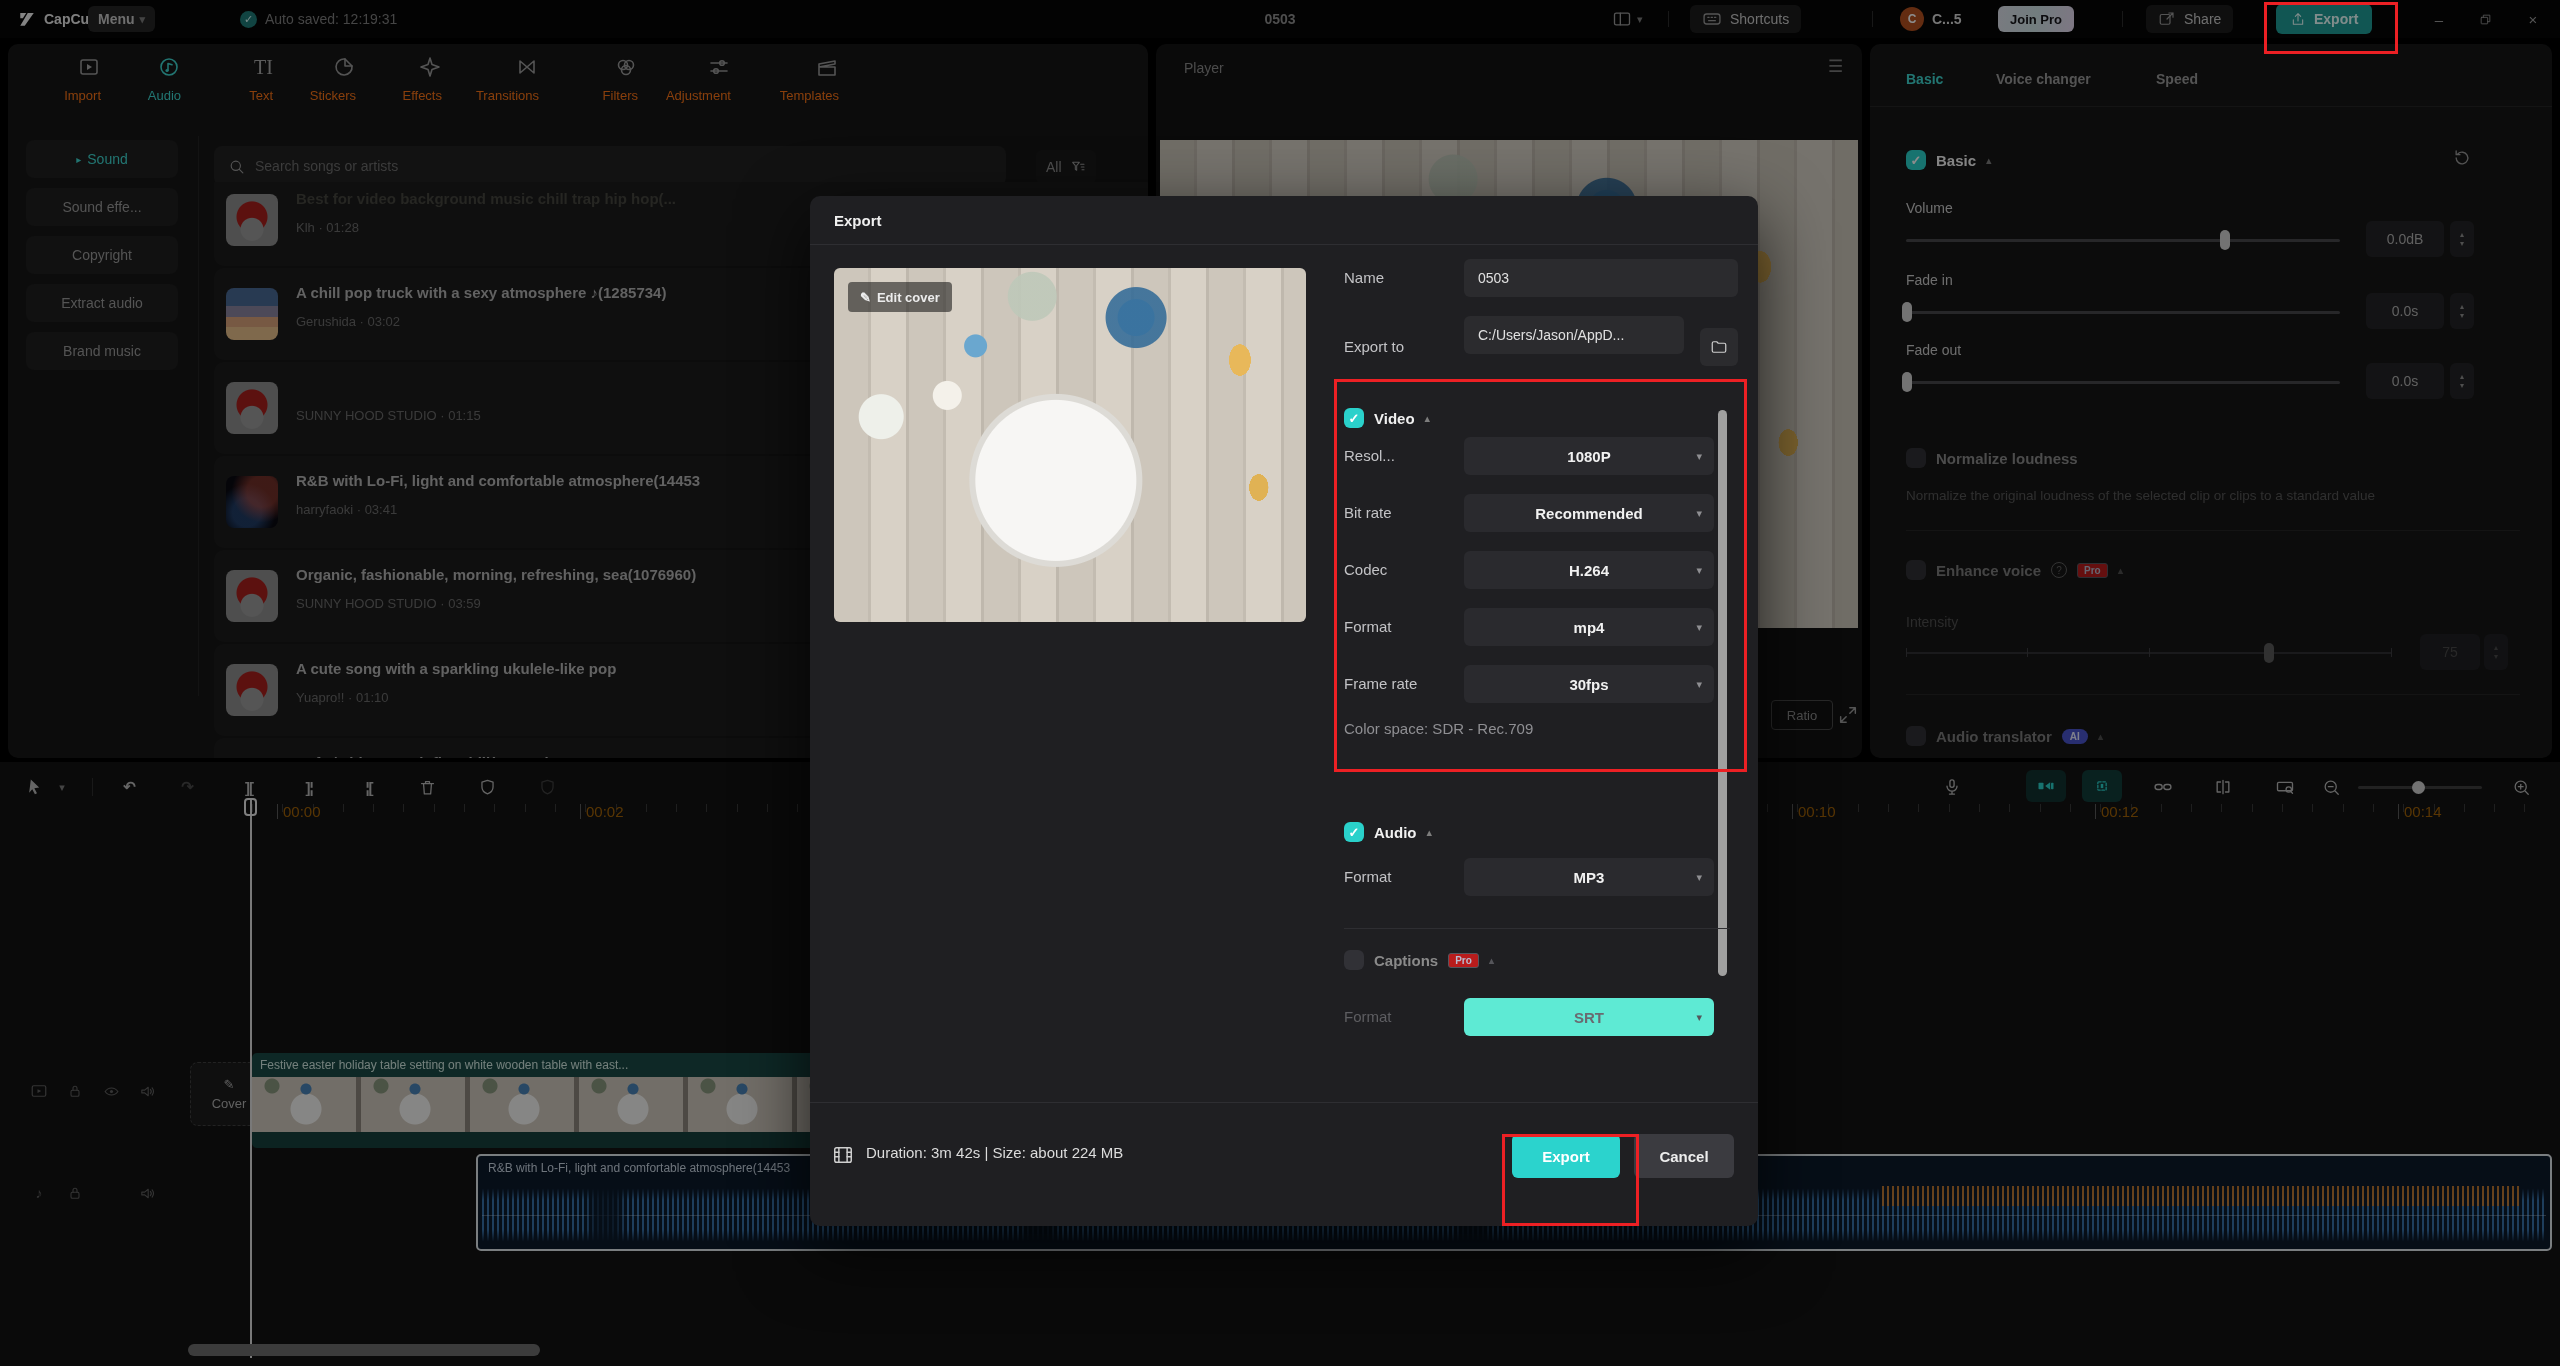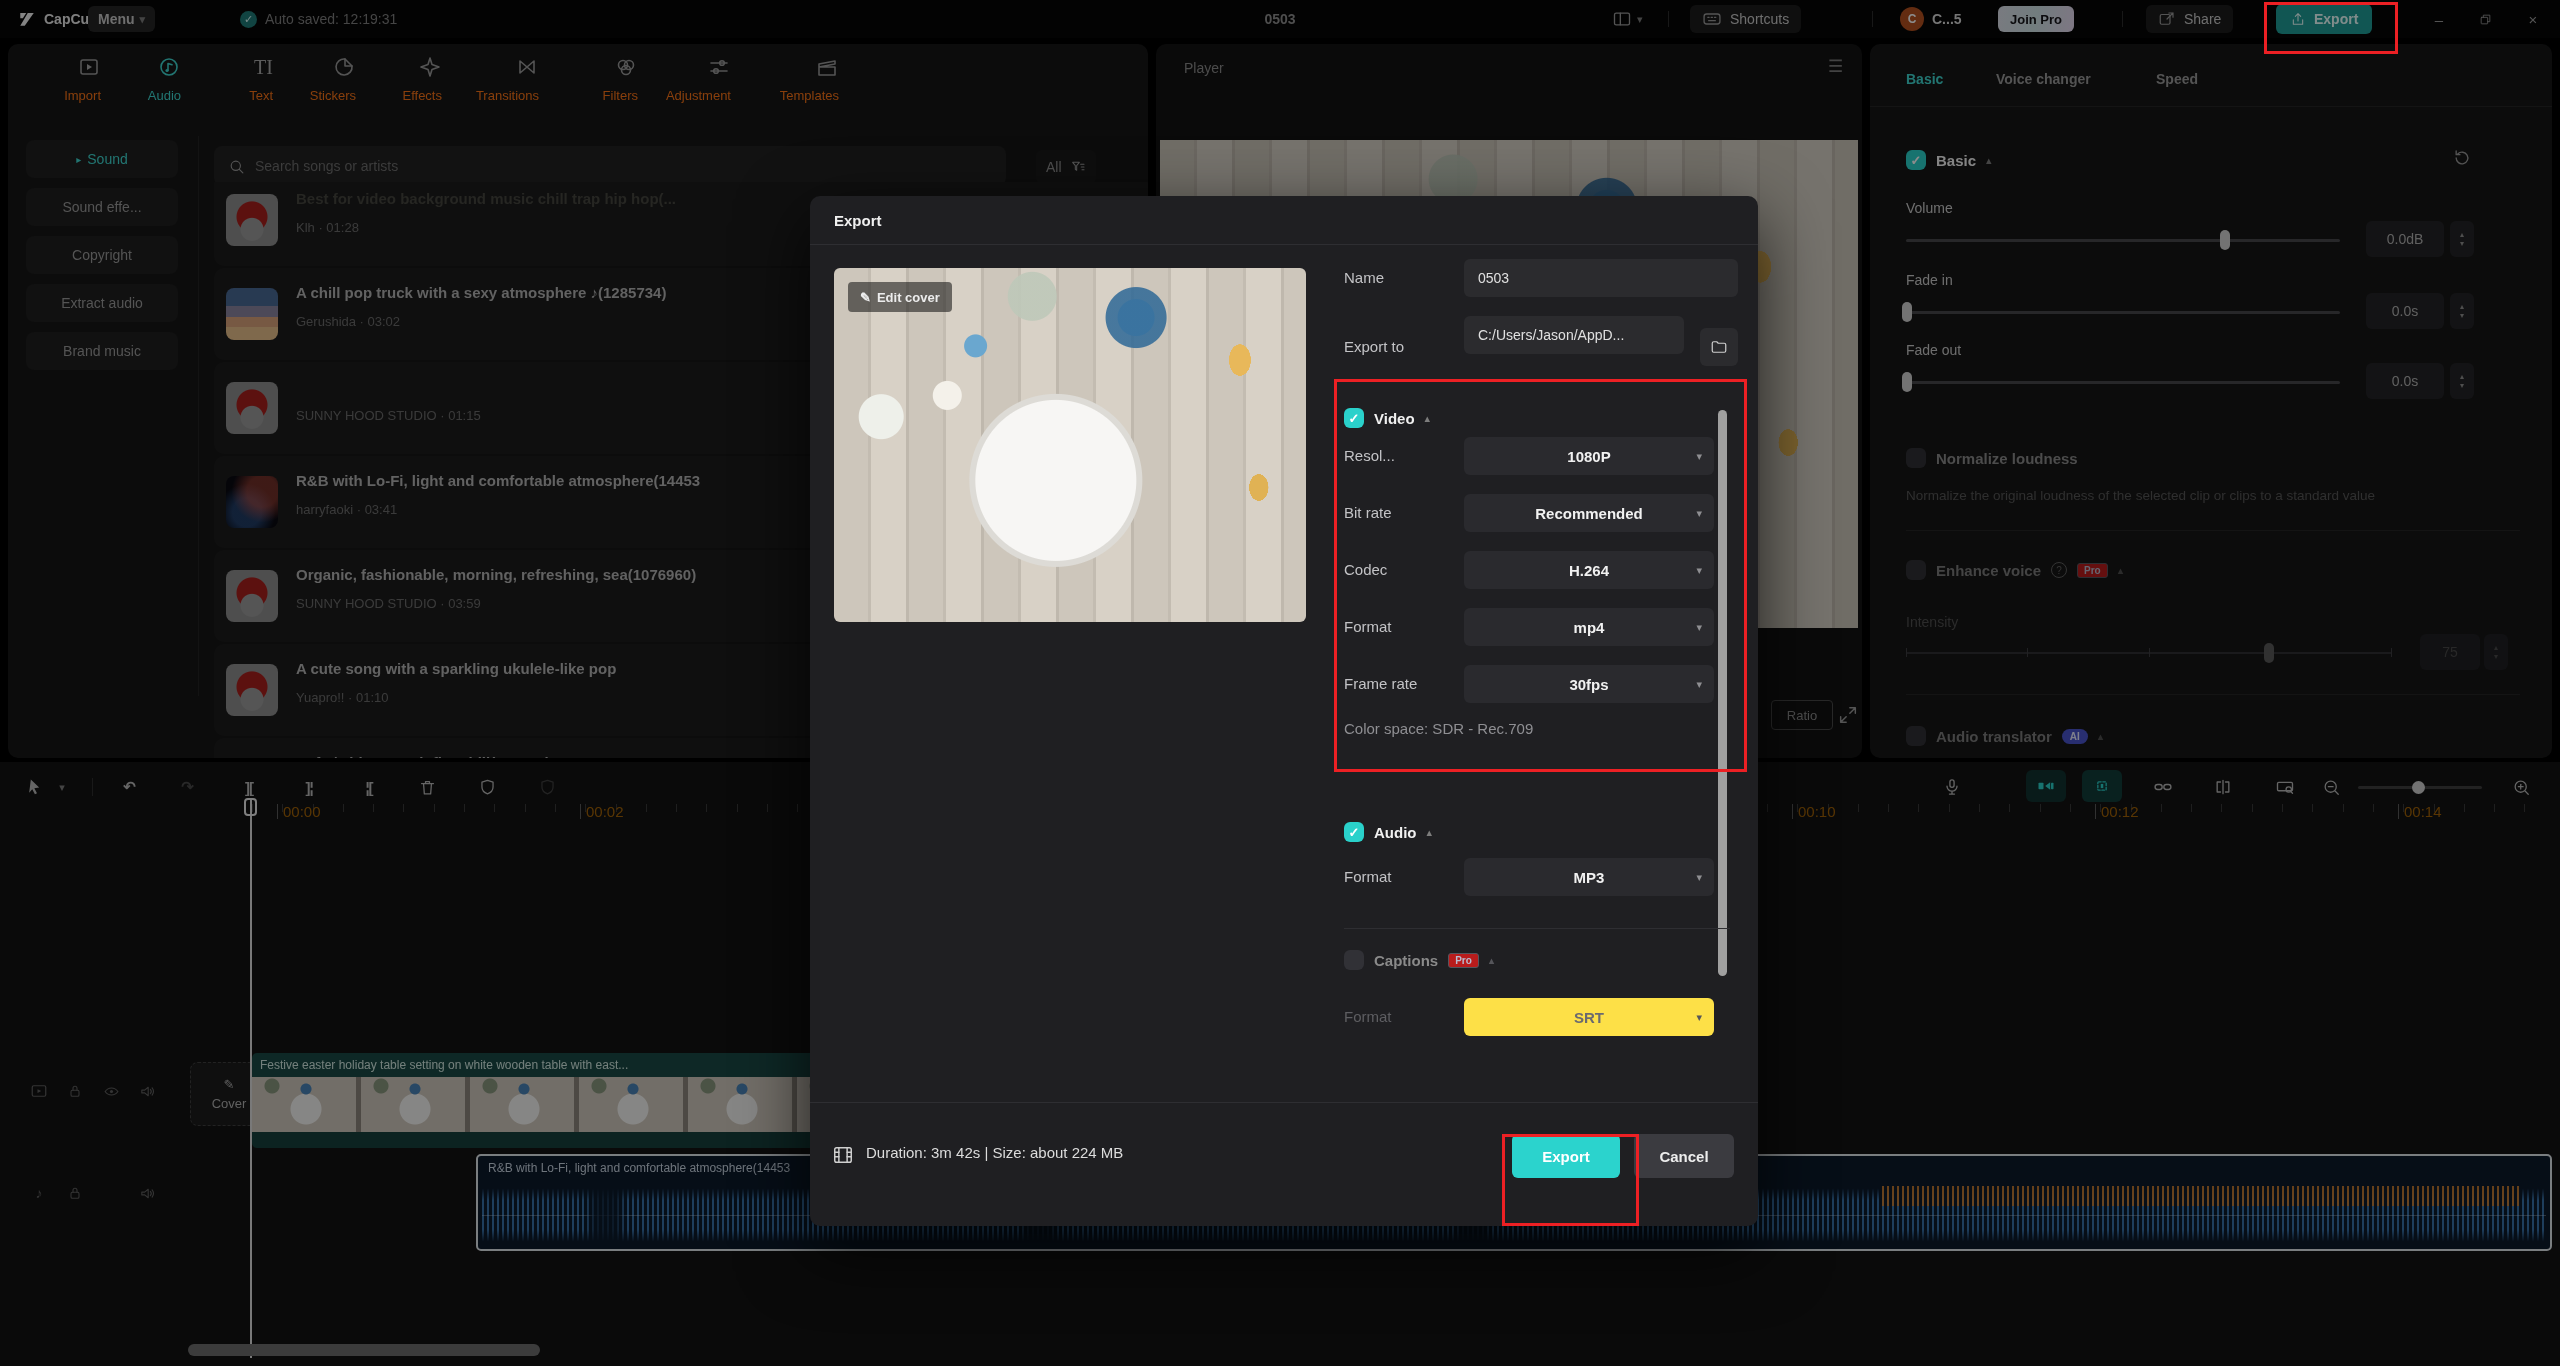--- a/index.html
+++ b/index.html
@@ -122,21 +122,21 @@
 #dialog{left:810px;top:196px;width:948px;height:1030px;background:#1f1f22;border-radius:10px;box-shadow:0 24px 70px rgba(0,0,0,.75);z-index:50;}
 .dtitle{position:absolute;left:24px;top:16px;font-size:15px;font-weight:700;color:#f0f0f0;}
 .dcover{position:absolute;left:24px;top:72px;width:472px;height:354px;border-radius:6px;overflow:hidden;}
 .editchip{position:absolute;left:14px;top:14px;height:30px;background:rgba(22,22,22,.58);border-radius:4px;display:flex;align-items:center;gap:6px;padding:0 12px;color:#ececec;font-size:13px;font-weight:600;}
 .dlabel{position:absolute;left:534px;font-size:15px;color:#c3c3c6;}
 .dlabel.dim{color:#5e5e62;}
 .dinput{position:absolute;left:654px;height:38px;background:#2b2b2e;border-radius:6px;color:#e0e0e0;font-size:14px;display:flex;align-items:center;padding:0 14px;}
 .dd{position:absolute;left:654px;width:250px;height:38px;background:#2a2a2e;border-radius:6px;display:flex;align-items:center;justify-content:center;}
 .dd .v{font-weight:700;font-size:15px;color:#f1f1f1;}
 .dd .c{position:absolute;right:12px;color:#8f8f93;font-size:11px;}
-.dd.dis{background:#fde047;}
+.dd.dis{background:#5eead4;}
 .dd.dis .v{color:#6a6a70;}
 .dd.dis .c{color:#55555a;}
 .dhead{position:absolute;display:flex;align-items:center;gap:10px;}
 .ddiv{position:absolute;left:534px;width:386px;height:1px;background:#2e2e32;}
 .dscroll{position:absolute;left:908px;top:214px;width:9px;height:566px;background:#a0a0a0;border-radius:5px;}
 .fdiv{position:absolute;left:0;top:906px;width:948px;height:1px;background:#2e2e32;}
 .finfo{position:absolute;left:56px;top:948px;font-size:15px;color:#dcdcdc;}
 .btn{position:absolute;top:938px;height:44px;border-radius:6px;display:flex;align-items:center;justify-content:center;font-size:15px;font-weight:700;}
 .btn-exp{left:702px;width:108px;background:#2bd3cd;color:#fff;}
 .btn-can{left:824px;width:100px;background:#3b3b40;color:#ededed;}

